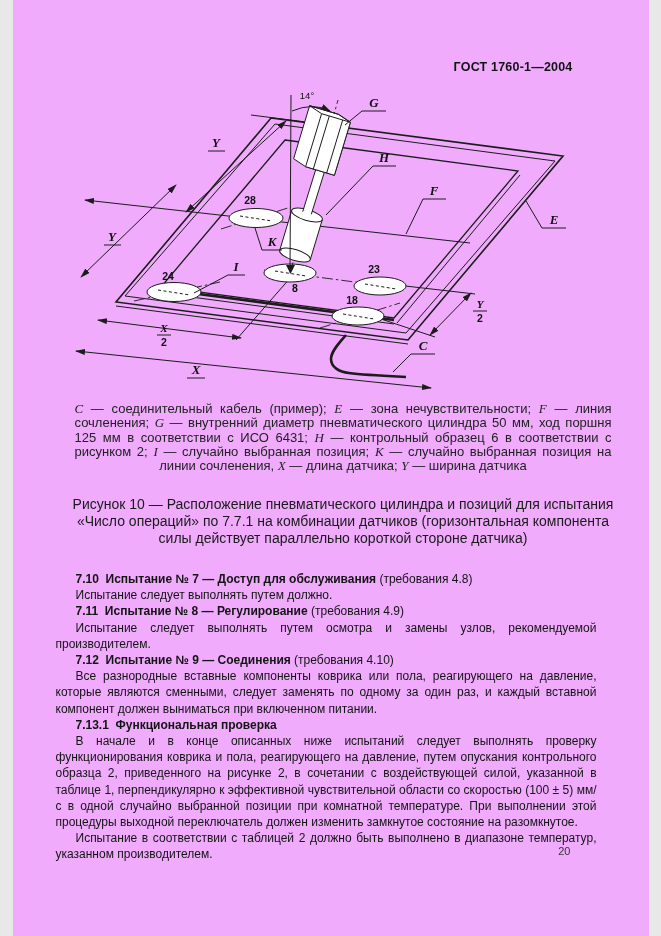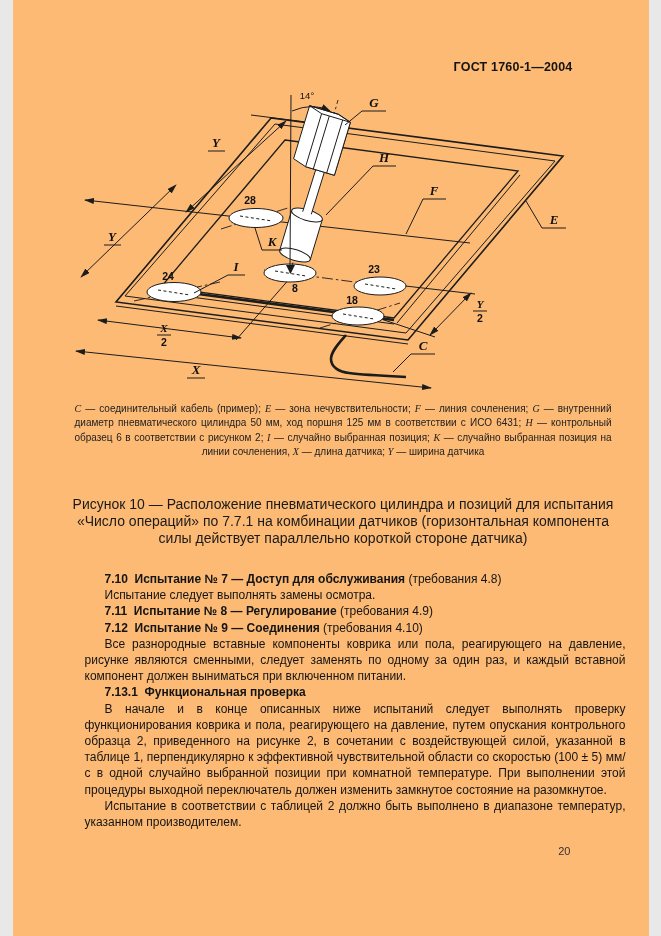--- a/index.html
+++ b/index.html
@@ -1,46 +1,46 @@
 <!DOCTYPE html>
 <html><head>
 <meta charset="utf-8">
 <style>
   html,body { margin:0; padding:0; background:#e8e8e8; }
   .page {
-    position:relative; width:636px; height:936px; background:#fdba74;
+    position:relative; width:636px; height:936px; background:#f0abfc;
     font-family:"Liberation Sans", sans-serif; color:#141414; overflow:hidden;
     margin:0 auto;
   }
   .doc-code {
     position:absolute; top:60px; right:76px;
     font-size:12.5px; font-weight:bold; letter-spacing:.2px;
   }
   .fig-svg { position:absolute; left:55px; top:85px; width:555px; height:312px; }
   svg .ln   { stroke:#1c1c1c; stroke-width:1; fill:none; }
   svg .ln2  { stroke:#1c1c1c; stroke-width:1.6; fill:none; }
   svg .ln3  { stroke:#1c1c1c; stroke-width:2.6; fill:none; }
   svg .wfill{ fill:#ffffff; }
   svg .dash { stroke:#1c1c1c; stroke-width:.9; fill:none; stroke-dasharray:11 3 2.5 3; }
   svg .hatch{ stroke:#1c1c1c; stroke-width:1; fill:none; stroke-dasharray:3 2.5; }
   svg .dlab { font:italic bold 13px "Liberation Serif", serif; fill:#111; }
   svg .dfr  { font:italic bold 11px "Liberation Serif", serif; fill:#111; }
   svg .dnum { font:bold 10.5px "Liberation Sans", sans-serif; fill:#111; }
   svg .dsm  { font:9.5px "Liberation Sans", sans-serif; fill:#111; }
   .legend {
     position:absolute; left:62px; top:402px; width:537px;
-    font-size:10px; line-height:14.3px; color:#222;
+    font-size:13px; line-height:14.3px; color:#222;
     text-align:justify; text-align-last:center;
   }
   .legend i.term { font-family:"Liberation Serif", serif; font-style:italic; }
   .fig-caption {
     position:absolute; left:60px; top:496px; width:541px;
     font-size:14px; line-height:17px; text-align:center; color:#1a1a1a;
   }
-  .body-text { position:absolute; left:72px; top:571px; width:541px; }
+  .body-text { position:absolute; left:43px; top:571px; width:541px; }
   .body-text p {
     margin:0; text-indent:20px; text-align:justify;
     font-size:12px; line-height:16.2px;
   }
   .page-num { position:absolute; top:845px; right:78px; font-size:11px; color:#333; }
 </style>
 </head>
 <body>
 
 <div class="page">
@@ -210,24 +210,25 @@
       </g>
     </g>
   </svg>
 
   <div class="legend"><i class="term">C</i>&nbsp;— соединительный кабель (пример); <i class="term">E</i>&nbsp;— зона нечувствительности; <i class="term">F</i>&nbsp;— линия сочленения; <i class="term">G</i>&nbsp;— внутренний диаметр пневматического цилиндра 50 мм, ход поршня 125 мм в соответствии с ИСО 6431; <i class="term">H</i>&nbsp;— контрольный образец 6 в соответствии с рисунком 2; <i class="term">I</i>&nbsp;— случайно выбранная позиция; <i class="term">K</i>&nbsp;— случайно выбранная позиция на линии сочленения, <i class="term">X</i>&nbsp;— длина датчика; <i class="term">Y</i>&nbsp;— ширина датчика</div>
 
   <div class="fig-caption">Рисунок 10 — Расположение пневматического цилиндра и позиций для испытания «Число операций» по 7.7.1 на комбинации датчиков (горизонтальная компонента силы действует параллельно короткой стороне датчика)</div>
 
   <div class="body-text">
       <p class="heading"><b>7.10&nbsp; Испытание № 7 — Доступ для обслуживания</b> (требования 4.8)</p>
-      <p class="para">Испытание следует выполнять замены осмотра.</p>
+      <p class="para">Испытание следует выполнять путем должно.</p>
       <p class="heading"><b>7.11&nbsp; Испытание № 8 — Регулирование</b> (требования 4.9)</p>
+      <p class="para">Испытание следует выполнять путем осмотра и замены узлов, рекомендуемой производителем.</p>
       <p class="heading"><b>7.12&nbsp; Испытание № 9 — Соединения</b> (требования 4.10)</p>
-      <p class="para">Все разнородные вставные компоненты коврика или пола, реагирующего на давление, рисунке являются сменными, следует заменять по одному за один раз, и каждый вставной компонент должен выниматься при включенном питании.</p>
+      <p class="para">Все разнородные вставные компоненты коврика или пола, реагирующего на давление, которые являются сменными, следует заменять по одному за один раз, и каждый вставной компонент должен выниматься при включенном питании.</p>
       <p class="heading"><b>7.13.1&nbsp; Функциональная проверка</b></p>
       <p class="para">В начале и в конце описанных ниже испытаний следует выполнять проверку функционирования коврика и пола, реагирующего на давление, путем опускания контрольного образца 2, приведенного на рисунке 2, в сочетании с воздействующей силой, указанной в таблице 1, перпендикулярно к эффективной чувствительной области со скоростью (100 ± 5) мм/с в одной случайно выбранной позиции при комнатной температуре. При выполнении этой процедуры выходной переключатель должен изменить замкнутое состояние на разомкнутое.</p>
       <p class="para">Испытание в соответствии с таблицей 2 должно быть выполнено в диапазоне температур, указанном производителем.</p>
     </div>
 
   <div class="page-num">20</div>
 
 </div>
 
 </body></html>

